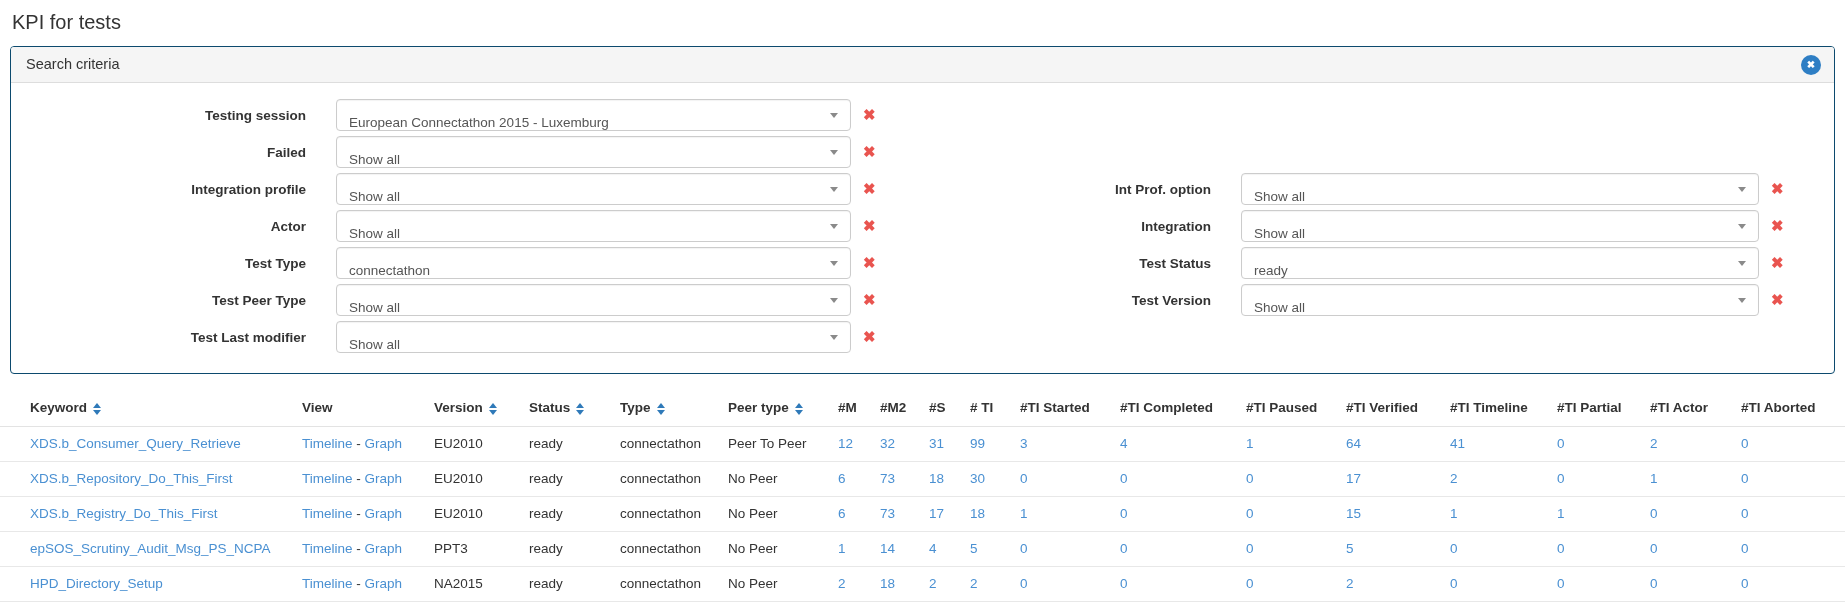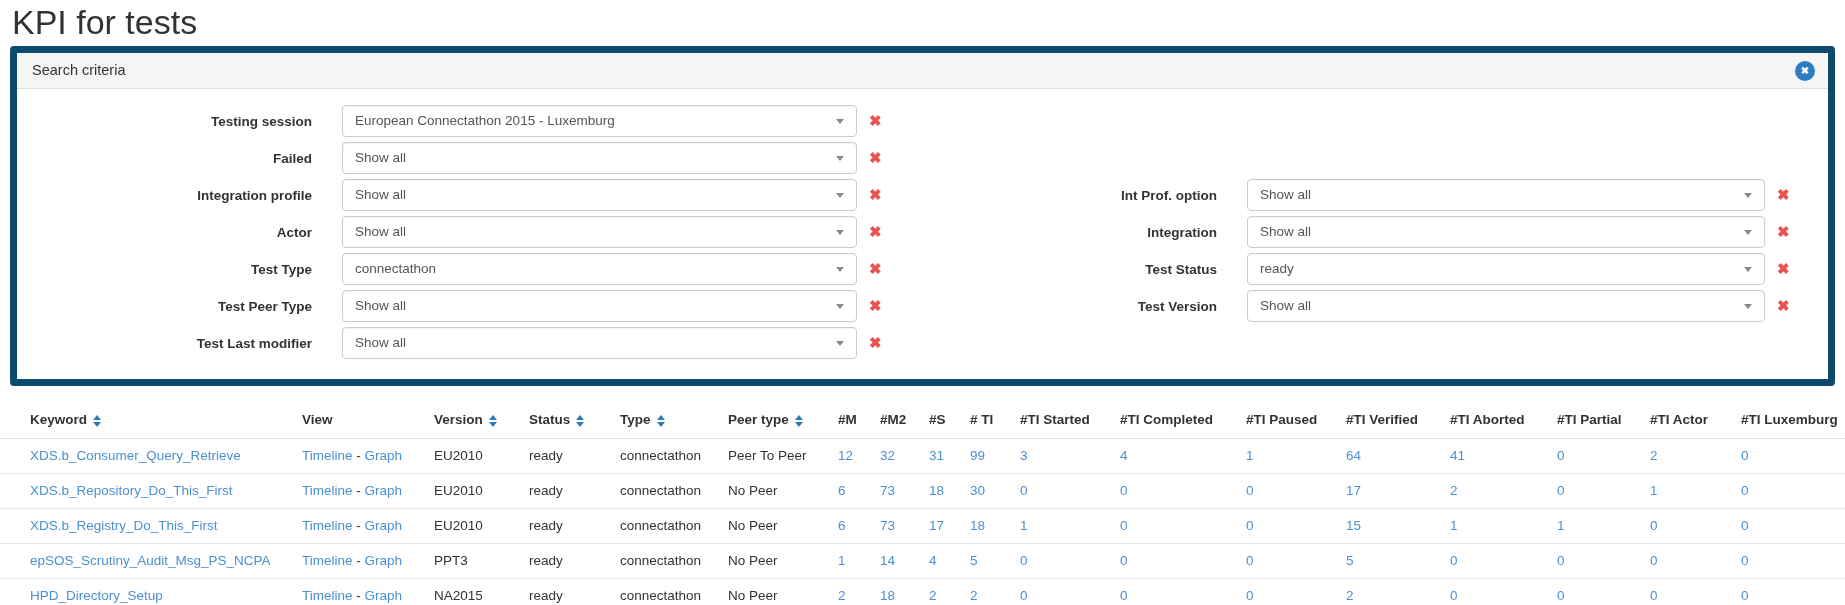--- a/index.html
+++ b/index.html
@@ -1,38 +1,38 @@
 <!DOCTYPE html>
 <html><head>
 <meta charset="utf-8">
 <style>
   * { box-sizing: border-box; margin: 0; padding: 0; }
   html, body { width: 1845px; height: 605px; background: #fff; overflow: hidden;
     font-family: "Liberation Sans", sans-serif; color: #333; }
 
-  .page-title { font-size: 34px; font-weight: 500; color: #333; margin: 7px 0 0 12px; line-height: 31px; }
+  .page-title { font-size: 20px; font-weight: 500; color: #333; margin: 7px 0 0 12px; line-height: 31px; }
 
   
-  .panel { margin: 8px 10px 0 10px; border: 7px solid #0c4a6e; border-radius: 4px; background: #fff; }
+  .panel { margin: 8px 10px 0 10px; border: 1px solid #0c4a6e; border-radius: 4px; background: #fff; }
   .panel-heading { position: relative; height: 36px; line-height: 35px; padding: 0 15px;
     background: #f5f5f5; border-bottom: 1px solid #ddd; border-radius: 3px 3px 0 0;
     font-size: 14.5px; color: #333; }
   .panel-close { position: absolute; right: 13px; top: 8px; width: 20px; height: 20px;
     border-radius: 50%; background: #2e7ec4; color: #fff; font-size: 10px; font-weight: bold;
     text-align: center; line-height: 20px; cursor: pointer; }
   .panel-body { position: relative; padding: 16px 15px 20px 15px; height: 290px; }
 
   .form-row { display: flex; align-items: center; height: 32px; margin-bottom: 5px; }
   .control-label { width: 280px; text-align: right; font-weight: bold; font-size: 13.5px;
     color: #333; margin-right: 30px; white-space: nowrap; }
   .select-box { position: relative; height: 32px; background: #fff; border: 1px solid #ccc;
     border-radius: 4px; box-shadow: inset 0 1px 1px rgba(0,0,0,0.05); cursor: pointer; }
   .form-col.left .select-box { width: 515px; }
   .form-col.right .select-box { width: 518px; }
-  .select-value { position: absolute; left: 12px; top: 0; line-height: 30px; font-size: 13.5px;
+  .select-value { position: absolute; left: 12px; top: 8px; line-height: 30px; font-size: 13.5px;
     color: #555; white-space: nowrap; }
   .caret { position: absolute; right: 12px; top: 13px; width: 0; height: 0;
     border-left: 4px solid transparent; border-right: 4px solid transparent;
     border-top: 5px solid #8a8a8a; }
   .clear-x { margin-left: 12px; color: #e9544f; font-size: 15px; font-weight: bold;
     line-height: 32px; cursor: pointer; }
   .form-col.right { position: absolute; top: 90px; left: 920px; }
 
   
   table.kpi { width: 1845px; table-layout: fixed; border-collapse: collapse; margin-top: 16px;
@@ -186,24 +186,24 @@
         <th><span class="th-label">Type</span><span class="sort-icon"><span class="arr up"></span><span class="arr down"></span></span></th>
         <th><span class="th-label">Peer type</span><span class="sort-icon"><span class="arr up"></span><span class="arr down"></span></span></th>
         <th><span class="th-label">#M</span></th>
         <th><span class="th-label">#M2</span></th>
         <th><span class="th-label">#S</span></th>
         <th><span class="th-label"># TI</span></th>
         <th><span class="th-label">#TI Started</span></th>
         <th><span class="th-label">#TI Completed</span></th>
         <th><span class="th-label">#TI Paused</span></th>
         <th><span class="th-label">#TI Verified</span></th>
-        <th><span class="th-label">#TI Aborted</span></th>
+        <th><span class="th-label">#TI Timeline</span></th>
         <th><span class="th-label">#TI Partial</span></th>
         <th><span class="th-label">#TI Actor</span></th>
-        <th><span class="th-label">#TI Luxemburg</span></th>
+        <th><span class="th-label">#TI Aborted</span></th>
       </tr>
     </thead>
     <tbody>
       <tr>
         <td><a class="lnk">XDS.b_Consumer_Query_Retrieve</a></td>
         <td><a class="lnk">Timeline</a><span class="sep"> - </span><a class="lnk">Graph</a></td>
         <td><span>EU2010</span></td>
         <td><span>ready</span></td>
         <td><span>connectathon</span></td>
         <td><span>Peer To Peer</span></td>

